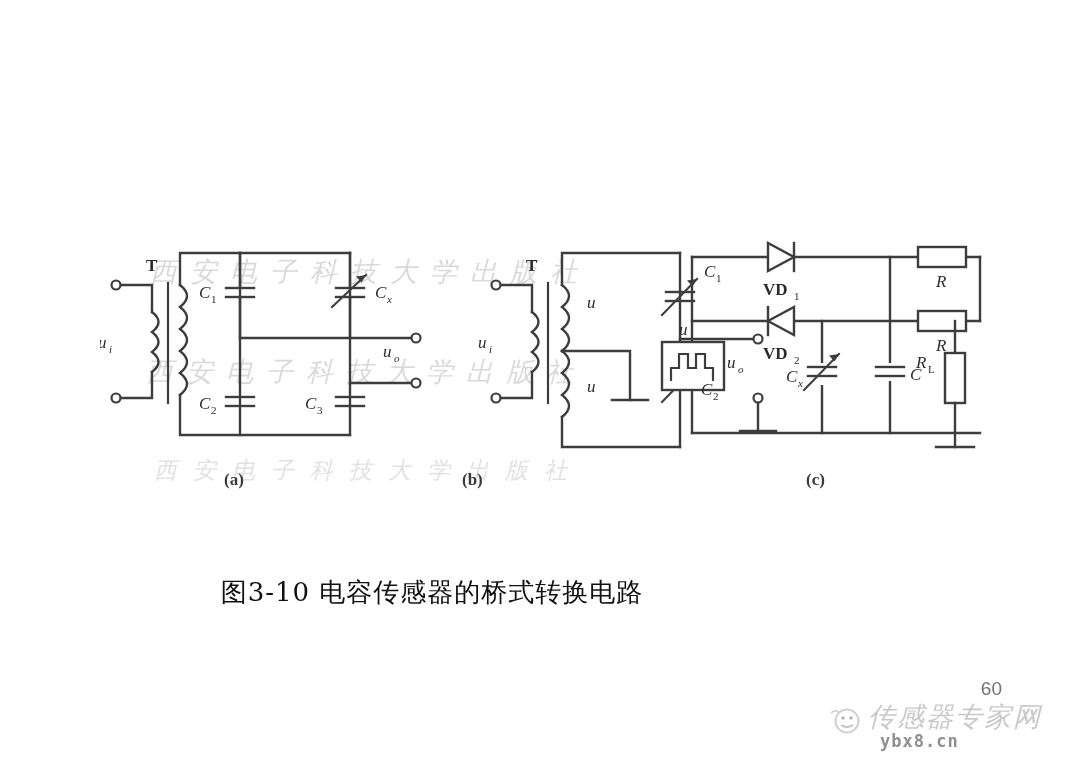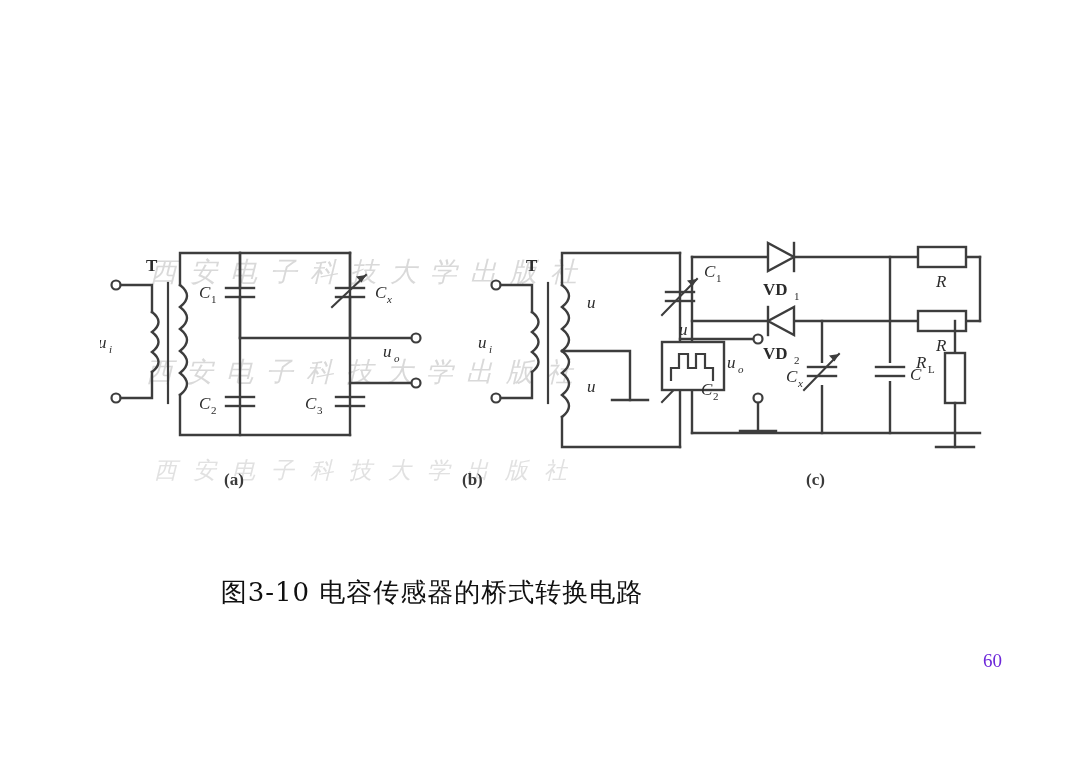--- a/index.html
+++ b/index.html
@@ -78,24 +78,24 @@
     font-family: "DejaVu Serif", serif;
     font-size: 26px;
     color: #101010;
     letter-spacing: 1px;
   }
 
   
   .page-number {
     position: absolute;
     right: 78px;
-    top: 650px;
-    font-family: Liberation Serif, serif;
+    top: 678px;
+    font-family: Liberation Sans, sans-serif;
     font-size: 19px;
-    color: #6d28d9;
+    color: #737373;
   }
 
   
   .footer-brand {
     position: absolute;
     right: 10px;
     bottom: 8px;
     width: 250px;
     height: 62px;
   }
@@ -338,14 +338,25 @@
   </div>
 
   <div class="sublabel sub-a">(a)</div>
   <div class="sublabel sub-b">(b)</div>
   <div class="sublabel sub-c">(c)</div>
 
   <div class="caption">图3-10 电容传感器的桥式转换电路</div>
 
   <div class="page-number">60</div>
 
+  <div class="footer-brand">
+    <svg class="fb-logo" viewBox="0 0 34 34">
+      <circle cx="19" cy="18" r="11.5" fill="none" stroke="#d0d0d0" stroke-width="2"></circle>
+      <circle cx="15" cy="15" r="1.8" fill="#b8b8b8"></circle>
+      <circle cx="23" cy="15" r="1.8" fill="#b8b8b8"></circle>
+      <path d="M13 22 q6 4 12 0" fill="none" stroke="#c4c4c4" stroke-width="1.8"></path>
+      <path d="M3 10 q4 -4 8 -1" fill="none" stroke="#d6d6d6" stroke-width="1.8"></path>
+    </svg>
+    <div class="fb-name">传感器专家网</div>
+    <div class="fb-url">ybx8.cn</div>
+  </div>
 
 </div>
 
 </body></html>

